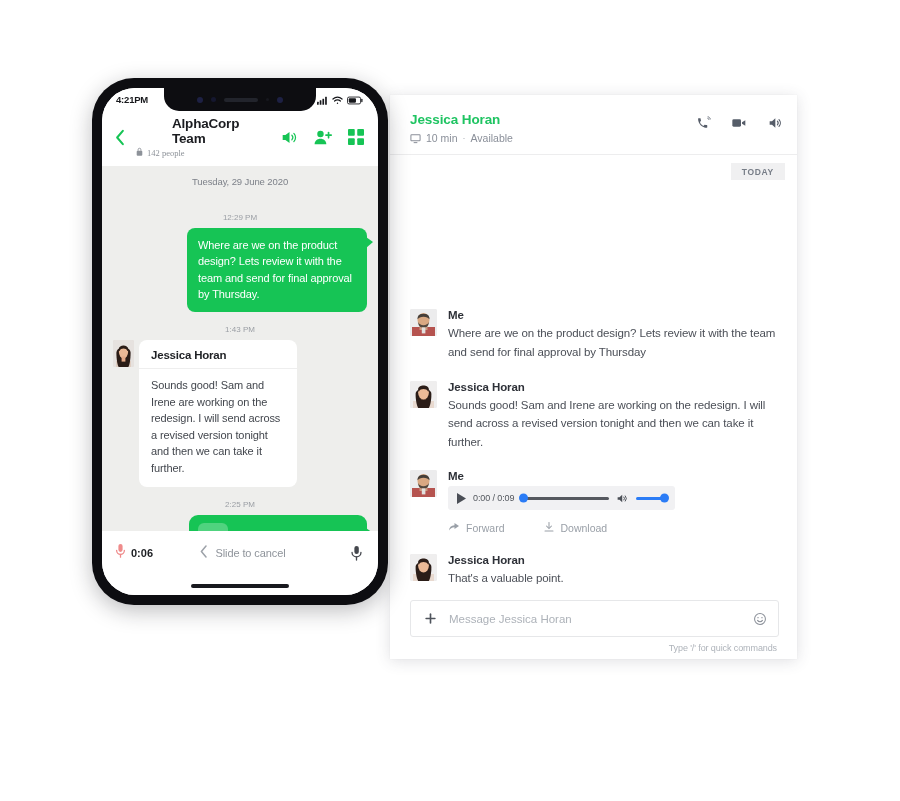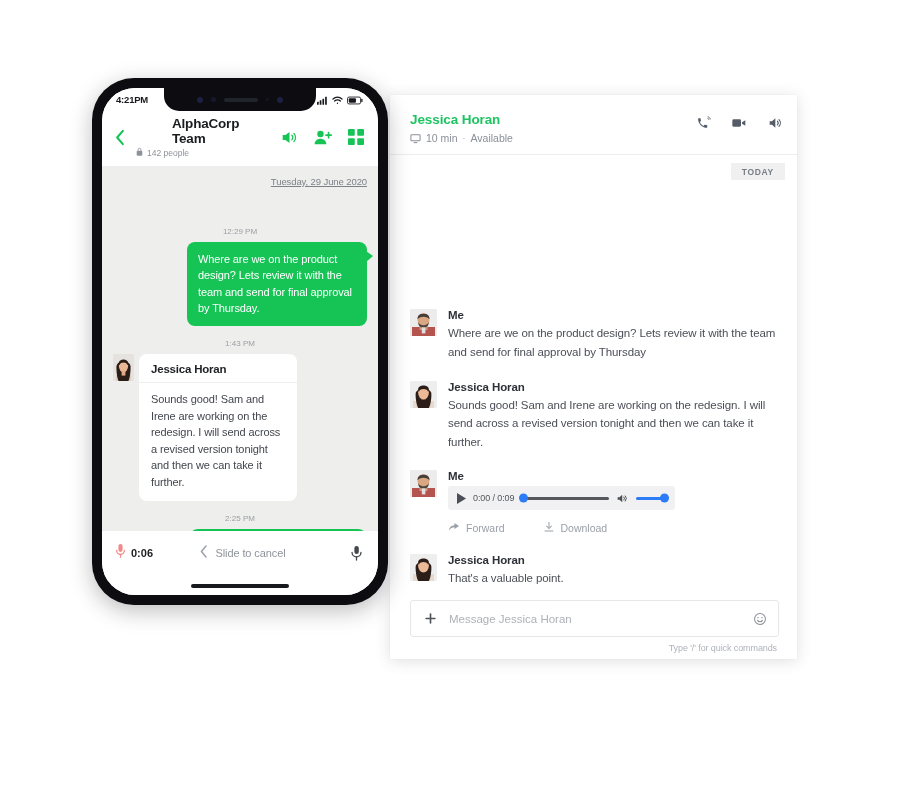--- a/index.html
+++ b/index.html
@@ -262,38 +262,38 @@
     font-weight: bold;
     color: #1b1c20;
     letter-spacing: -0.2px;
     margin-bottom: 1px;
     margin-left: 36px;
   }
   .ph-sub {
     display: flex; align-items: center; gap: 4px;
     font-size: 8.5px;
     color: #8d9299;
+    font-family: Liberation Serif, serif;
   }
   .ph-head-icons { display: flex; align-items: center; gap: 16px; }
   .ph-head-icons .ic { display: inline-flex; cursor: pointer; }
 
   .ph-chat {
     flex: 1;
     background: #eeeeec;
     overflow: hidden;
     padding: 10px 11px 6px 11px;
     position: relative;
   }
   .ph-daylabel {
-    text-align: right;
+    text-align: center;
     font-size: 9.5px;
     color: #7d8189;
-    margin-bottom: 40px;
+    margin-bottom: 26px;
     letter-spacing: -0.1px;
-    text-decoration: underline;
   }
   .ph-time {
     text-align: center;
     font-size: 8px;
     color: #9a9ea4;
     margin: 13px 0 6px 0;
   }
   .ph-time.first { margin-top: 0; }
 
   .bubble-row { display: flex; }

